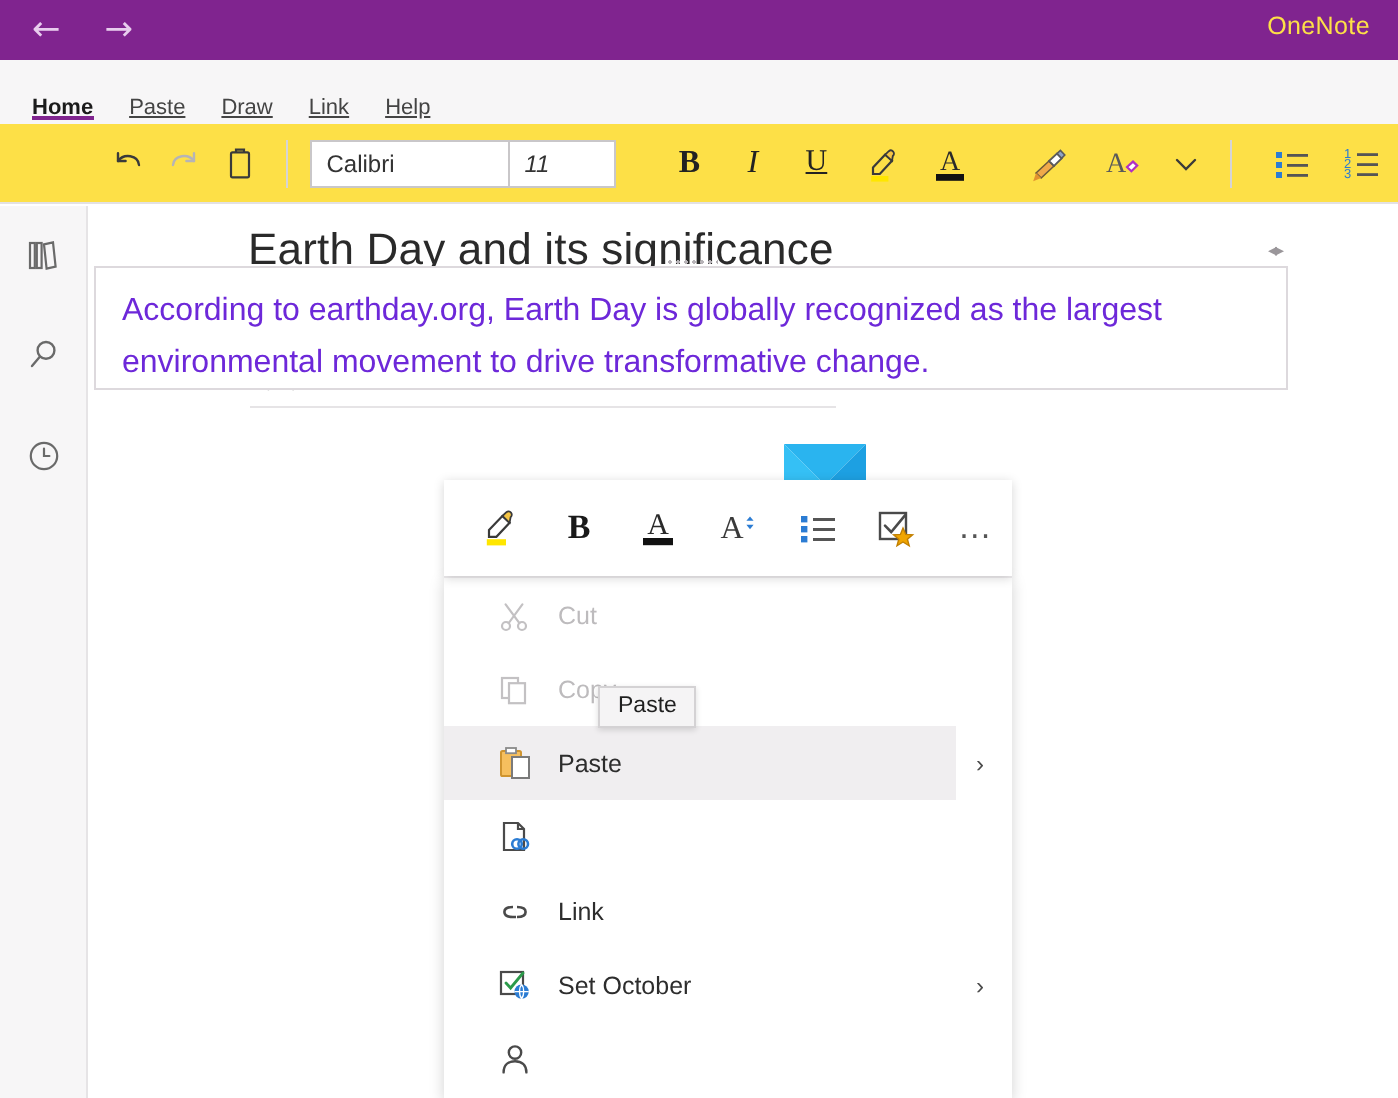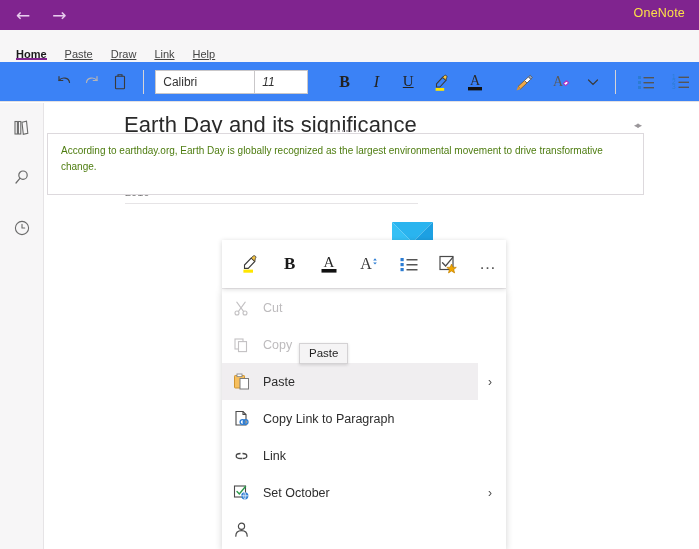--- a/index.html
+++ b/index.html
@@ -41,21 +41,21 @@
   .rtab:first-child { margin-left:16px; }
   .rtab.active { color:#1b1b1b; font-weight:bold; }
   .rtab.active::after {
     content:""; position:absolute; left:0; right:0; bottom:2px;
     height:2.5px; background:#80248f;
   }
 
   
   .ribbon {
     position:absolute; left:0; top:62px; width:699px; height:40px;
-    background:#3b82f6;
+    background:#fde047;
     border-bottom:1px solid #e3e1e3;
     display:flex; align-items:center;padding-left:39px;
   }
   .rb-item {
     display:flex; align-items:center; justify-content:center;
     height:30px; min-width:26px; cursor:pointer; color:#333;
   }
   .rb-sep { width:1px; height:24px; background:#d6d4d6; margin:0 9px; }
   .fontbox {
     display:flex; align-items:center;
@@ -116,21 +116,21 @@
     width:26px; height:4px;
     background-image: radial-gradient(circle, #b8b4b8 0.8px, transparent 1px);
     background-size: 4px 4px; background-position: 0 1px;
   }
   .note-resize {
     position:absolute; right:3px; top:-6px;
     color:#9a969a; font-size:9px; letter-spacing:-1px;
   }
   .note-text {
     position:absolute; left:13px; top:9px; width:575px;
-    font-size:10px; color:#4d7c0f; line-height:1.62;
+    font-size:16px; color:#6d28d9; line-height:1.62;
   }
 
   
   .xcursor { position:absolute; left:392px; top:222px; width:41px; height:41px; }
 
   
   .minibar {
     position:absolute; left:222px; top:240px; width:284px; height:48px;
     background:#ffffff;
     box-shadow: 0 1px 5px rgba(0,0,0,.17);
@@ -147,21 +147,21 @@
   
   .ctxmenu {
     position:absolute; left:222px; top:288px; width:284px; height:261px;
     background:#ffffff;
     box-shadow: 0 2px 7px rgba(0,0,0,.18);
     border-top:1px solid #f0eef0;
     z-index:4;
   }
   .ctx-item {
     position:relative; display:flex; align-items:center;
-    height:37px; padding-left:8px; cursor:pointer;
+    height:37px; padding-left:24px; cursor:pointer;
     font-size:12.5px; color:#2d2d2d;
   }
   .ctx-item.disabled { color:#bdbbbd; cursor:default; }
   .ctx-item.hl { background:#f0eef0; width:256px; }
   .ctx-ico {
     width:22px; height:22px; margin-right:11px;
     display:flex; align-items:center; justify-content:center; flex:0 0 22px;
   }
   .ctx-sub {
     position:absolute; right:14px; top:0; height:37px;
@@ -431,21 +431,20 @@
 
     <div class="ctx-item">
       <span class="ctx-ico">
         <svg width="19" height="19" viewBox="0 0 19 19">
           <path d="M4 2.5 L11 2.5 L14 5.5 L14 16 L4 16 Z" fill="#ffffff" stroke="#4a4a4a" stroke-width="1.1"></path>
           <path d="M11 2.5 L11 5.5 L14 5.5" fill="none" stroke="#4a4a4a" stroke-width="1.1"></path>
           <circle cx="10.5" cy="13" r="2.4" fill="none" stroke="#2b7cd3" stroke-width="1.3"></circle>
           <circle cx="13.6" cy="13" r="2.4" fill="none" stroke="#2b7cd3" stroke-width="1.3"></circle>
         </svg>
       </span>
-      <span>Copy Link to Paragraph</span>
     </div>
 
     <div class="ctx-item">
       <span class="ctx-ico">
         <svg width="19" height="19" viewBox="0 0 19 19" fill="none" stroke="#4a4a4a" stroke-width="1.3">
           <path d="M8.5 7.5 C6.2 7.5 4.2 8.3 4.2 10 C4.2 11.7 6.2 12.5 8.5 12.5 L10 12.5"></path>
           <path d="M10.5 7.5 C12.8 7.5 14.8 8.3 14.8 10 C14.8 11.7 12.8 12.5 10.5 12.5"></path>
         </svg>
       </span>
       <span>Link</span>

